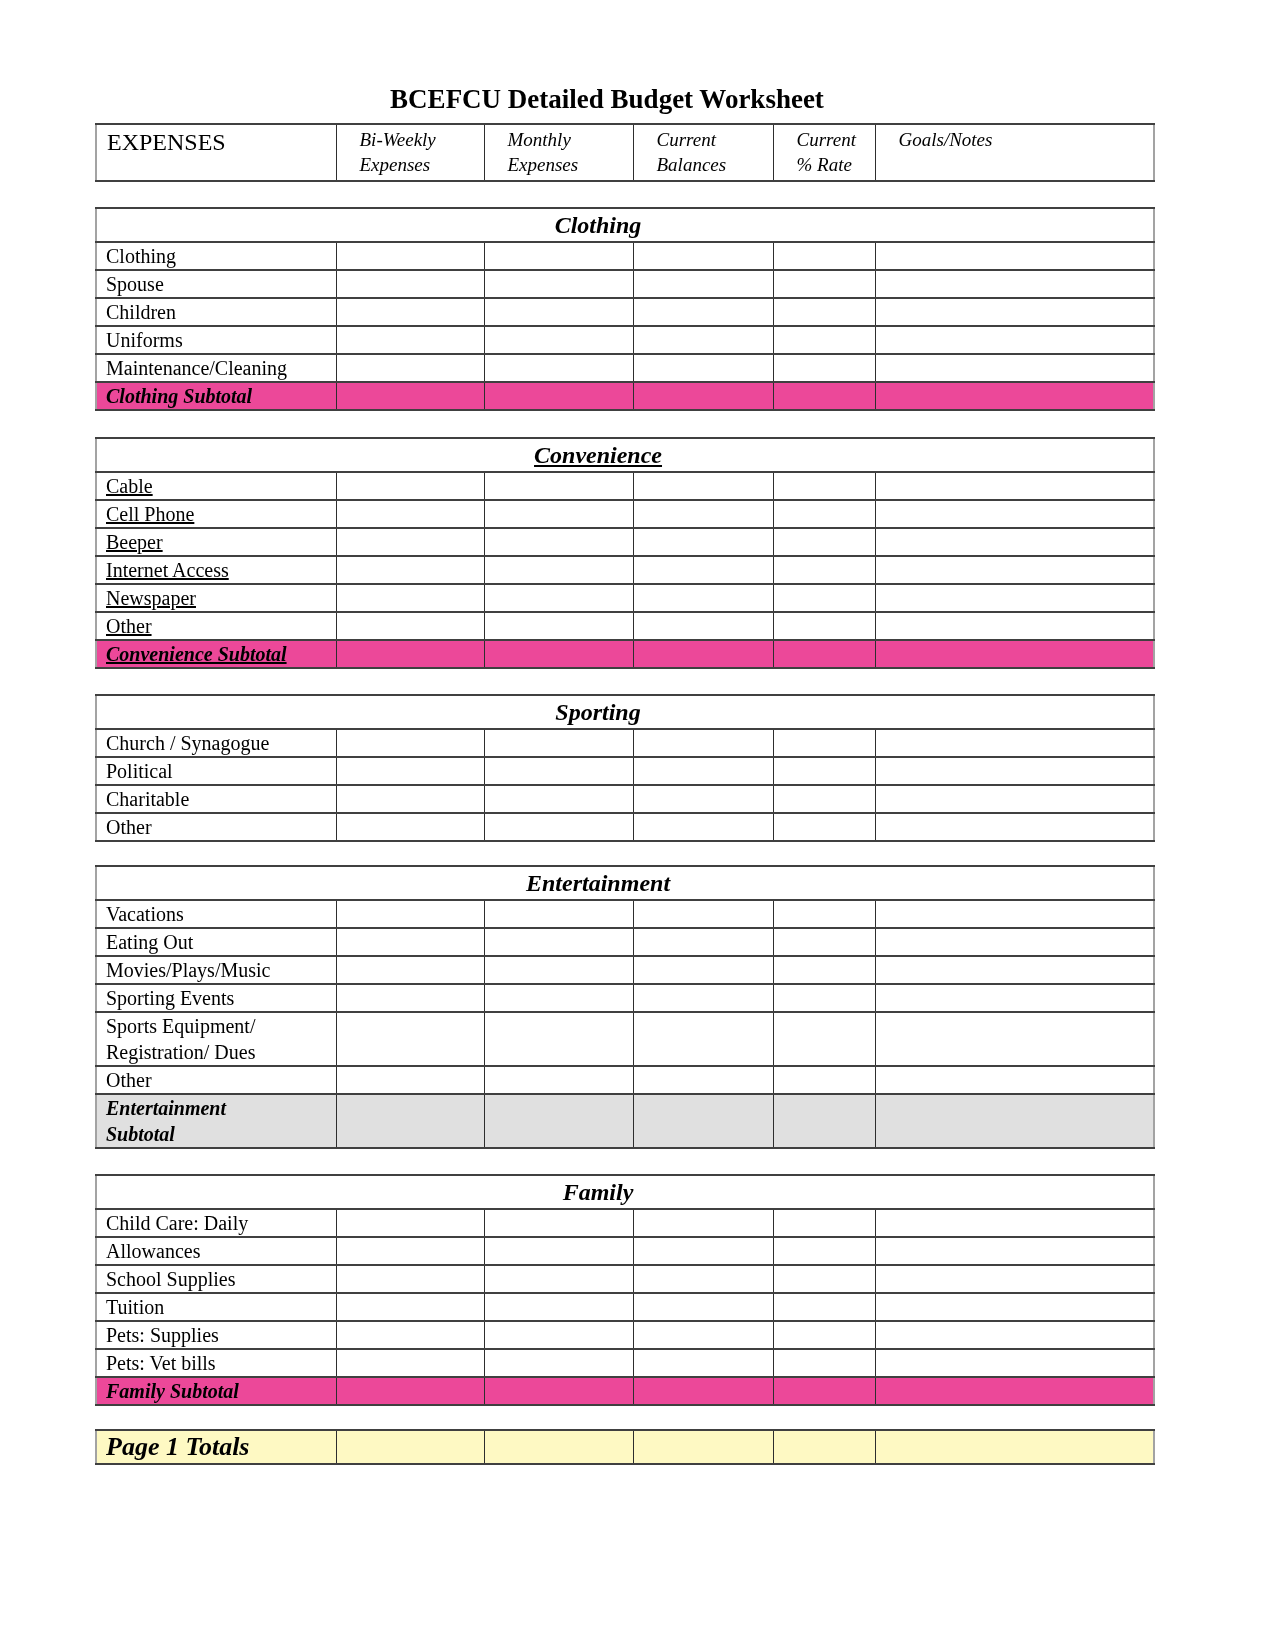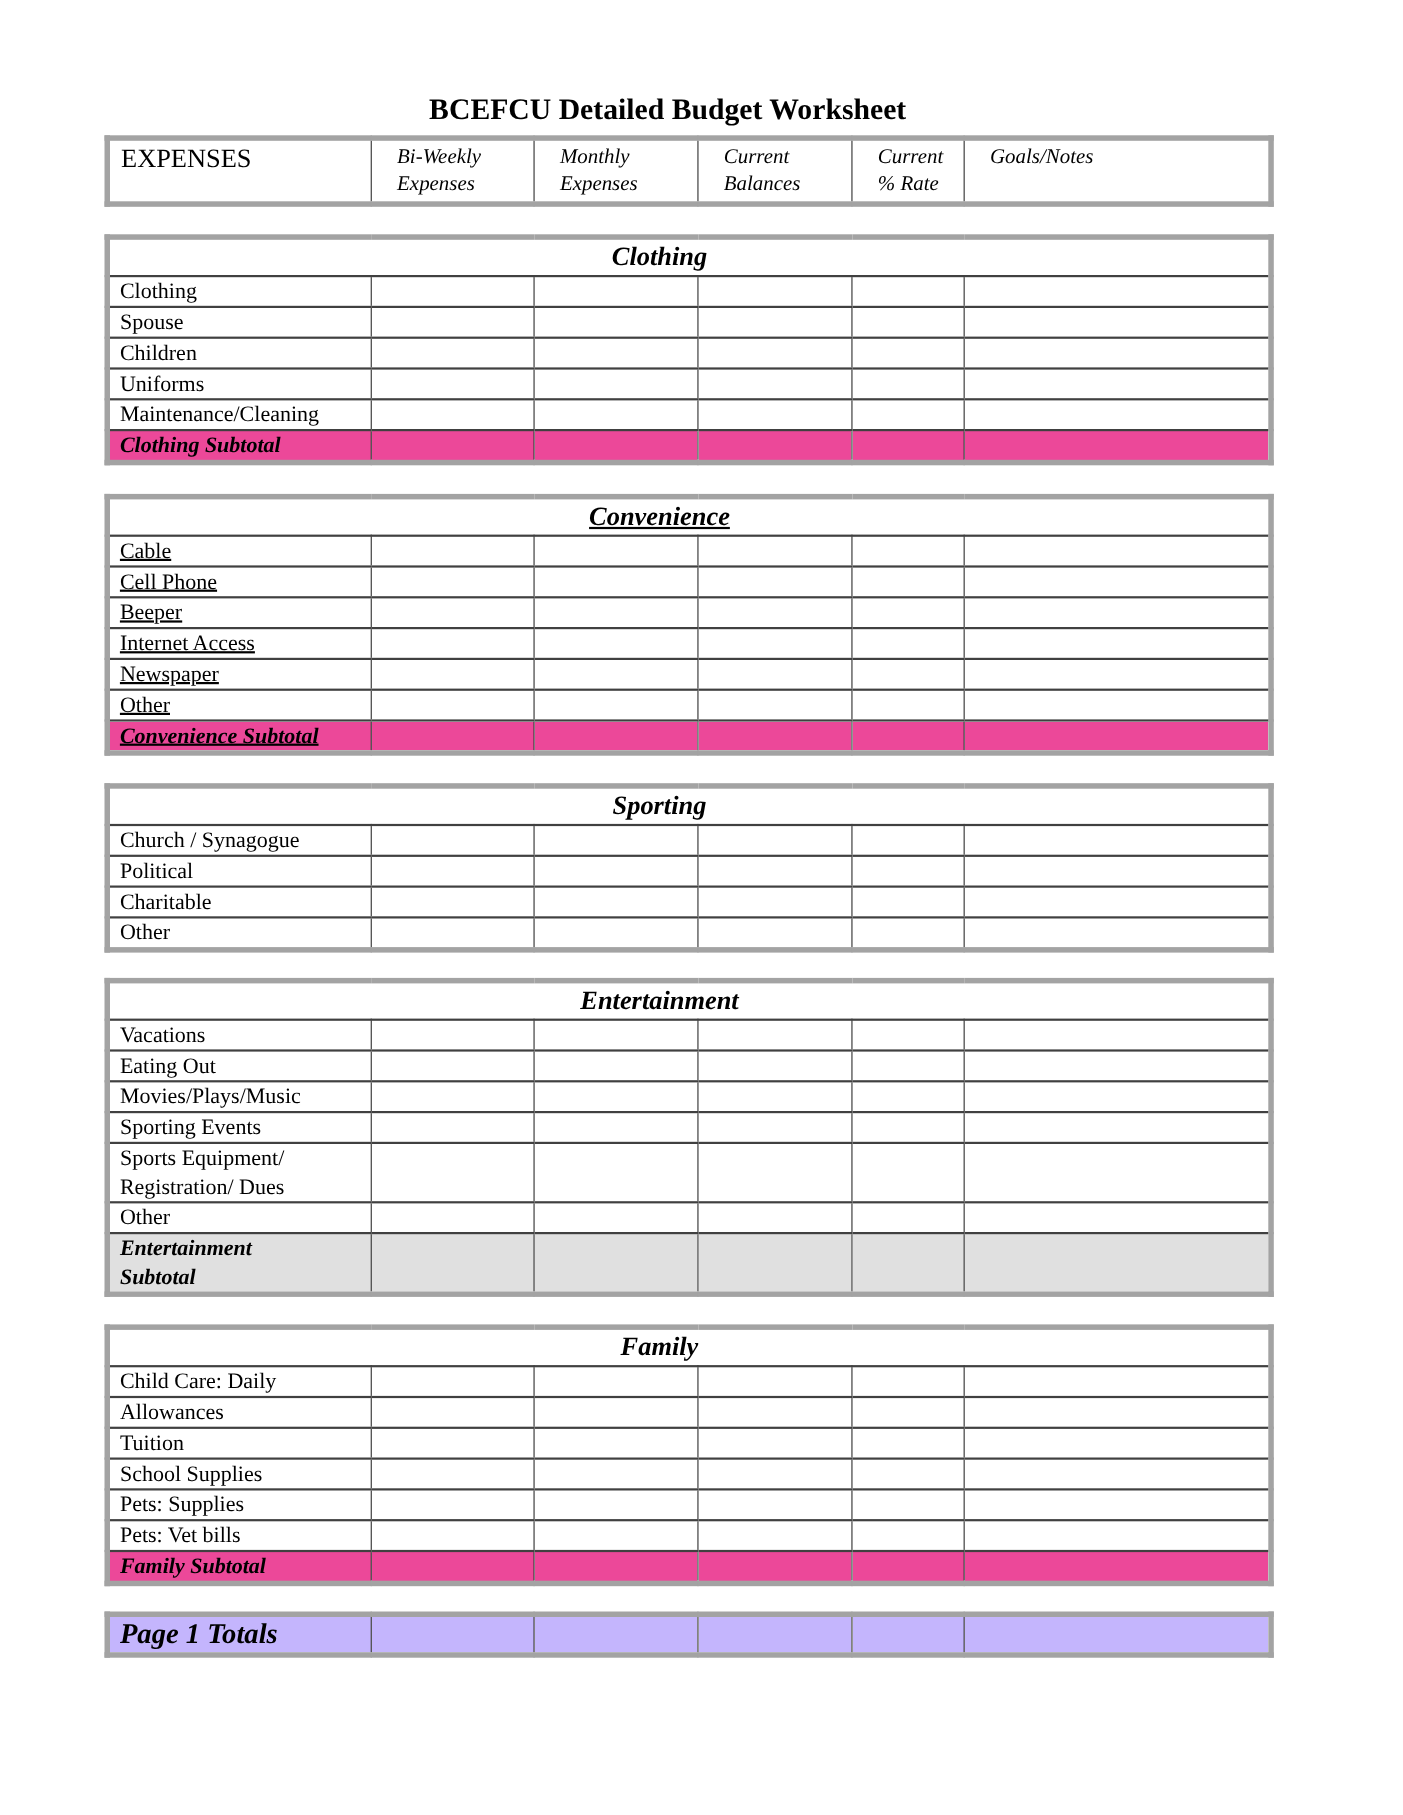--- a/index.html
+++ b/index.html
@@ -19,21 +19,21 @@
     font-size:27px;font-weight:bold;
     letter-spacing:0px;
   }
 
   table{
     border-collapse:collapse;
     table-layout:fixed;
     width:1058px;
     background:#fff;
   }
-  table{border:5px solid #a3a3a3;}
+  table{border:2px solid #a3a3a3;}
   td{
     border:1px solid #2e2e2e;
     border-top:2px solid #404040;
     border-bottom:2px solid #404040;
     padding:0;
     overflow:hidden;
   }
 
   
   col.c1{width:240px;} col.c2{width:148px;} col.c3{width:149px;}
@@ -67,21 +67,21 @@
     white-space:pre-line;
     line-height:26px;
   }
   tr.sub td{height:24px;vertical-align:middle;background:#ec4899;}
   tr.sub2 td{height:50px;vertical-align:middle;background:#e0e0e0;}
   .sub-label{
     font-size:20px;font-weight:bold;font-style:italic;
     padding-left:9px;white-space:pre-line;line-height:26px;
   }
 
-  .totals-table td{height:32px;vertical-align:middle;background:#c4b5fd;}
+  .totals-table td{height:32px;vertical-align:middle;background:#fef9c3;}
   .totals-label{
     font-size:26px;font-weight:bold;font-style:italic;
     padding-left:9px;
   }
 </style>
 </head>
 <body>
 
 <div class="page">
   <div class="content">
@@ -394,29 +394,29 @@
       </tr>
       <tr class="r">
         <td class="row-label">Allowances</td>
         <td></td>
             <td></td>
             <td></td>
             <td></td>
             <td></td>
       </tr>
       <tr class="r">
+        <td class="row-label">School Supplies</td>
+        <td></td>
+            <td></td>
+            <td></td>
+            <td></td>
+            <td></td>
+      </tr>
+      <tr class="r">
         <td class="row-label">Tuition</td>
-        <td></td>
-            <td></td>
-            <td></td>
-            <td></td>
-            <td></td>
-      </tr>
-      <tr class="r">
-        <td class="row-label">School Supplies</td>
         <td></td>
             <td></td>
             <td></td>
             <td></td>
             <td></td>
       </tr>
       <tr class="r">
         <td class="row-label">Pets: Supplies</td>
         <td></td>
             <td></td>

